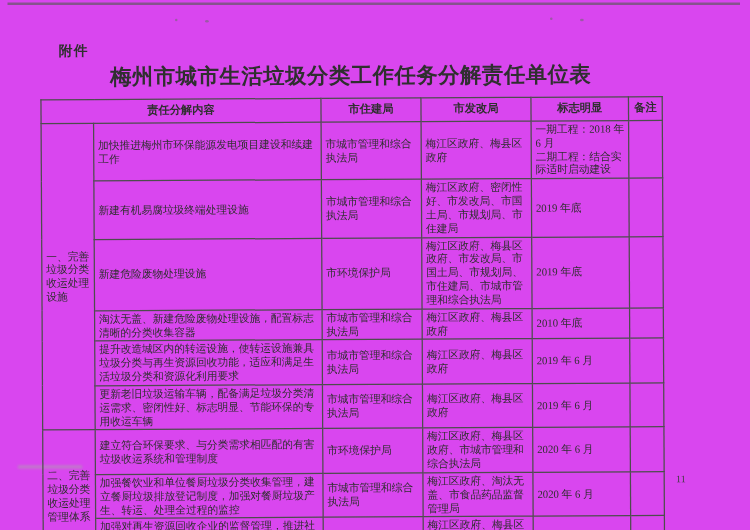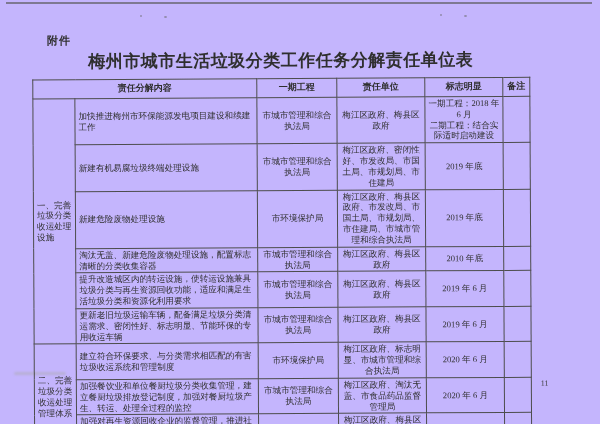--- a/index.html
+++ b/index.html
@@ -2,21 +2,21 @@
 <html><head>
 <meta charset="utf-8">
 <style>
   html,body{margin:0;padding:0;}
   body{
     width:600px;height:424px;overflow:hidden;
     background:#fbfbfa;
     font-family:"Liberation Serif","DejaVu Serif",serif;
   }
   .page{
-    position:relative;width:600px;height:424px;background:#c4b5fd;overflow:hidden;
+    position:relative;width:600px;height:424px;background:#d946ef;overflow:hidden;
     color:#2f2f2f;
   }
   .skew{
     position:absolute;inset:0;
     transform:rotate(-0.3deg);
     transform-origin:300px 220px;
   }
   
   .scan-top-edge{
     position:absolute;left:6px;top:2px;width:586px;height:2px;
@@ -46,21 +46,21 @@
     padding:1px 3px;
     vertical-align:middle;
     overflow:hidden;
     white-space:pre-line;
   }
   .doc-table th{
     font-size:9px;font-weight:bold;text-align:center;padding:2px;
   }
   .c-section{text-align:left;padding:2px 2px 2px 3px;}
   .c-content{text-align:left;padding:1px 3px 1px 4px;}
-  .c-lead,.c-resp,.c-time,.c-remark{text-align:center;}
+  .c-lead,.c-resp,.c-time,.c-remark{text-align:left;}
   tr.cut td{border-bottom:none;}
   td.cut-cell{border-bottom:none;}
   .page-number{
     position:absolute;left:540px;top:380px;
     font-size:8px;color:#3c3c3c;
   }
 </style>
 </head>
 <body>
 
@@ -81,22 +81,22 @@
         <col style="width:42px">
           <col style="width:182px">
           <col style="width:80px">
         <col style="width:88px">
           <col style="width:78px">
           <col style="width:27px">
       </colgroup>
       <tbody>
           <tr class="head" style="height:19px">
         <th colspan="2">责任分解内容</th>
-        <th>一期工程</th>
-        <th>责任单位</th>
+        <th>市住建局</th>
+        <th>市发改局</th>
         <th>标志明显</th>
         <th>备注</th>
       </tr>
 
       <tr style="height:35px">
         <td class="c-section" rowspan="6">一、完善垃圾分类收运处理设施</td>
         <td class="c-content">加快推进梅州市环保能源发电项目建设和续建工作</td>
         <td class="c-lead">市城市管理和综合执法局</td>
         <td class="c-resp">梅江区政府、梅县区政府</td>
         <td class="c-time">一期工程：2018 年 6 月
@@ -136,21 +136,21 @@
         <td class="c-lead">市城市管理和综合执法局</td>
         <td class="c-resp">梅江区政府、梅县区政府</td>
         <td class="c-time">2019 年 6 月</td>
         <td class="c-remark"></td>
       </tr>
 
       <tr style="height:22px">
         <td class="c-section cut-cell" rowspan="3">二、完善垃圾分类收运处理管理体系</td>
         <td class="c-content">建立符合环保要求、与分类需求相匹配的有害垃圾收运系统和管理制度</td>
         <td class="c-lead">市环境保护局</td>
-        <td class="c-resp">梅江区政府、标志明显、市城市管理和综合执法局</td>
+        <td class="c-resp">梅江区政府、梅县区政府、市城市管理和综合执法局</td>
         <td class="c-time">2020 年 6 月</td>
         <td class="c-remark"></td>
       </tr>
       <tr style="height:30px">
         <td class="c-content">加强餐饮业和单位餐厨垃圾分类收集管理，建立餐厨垃圾排放登记制度，加强对餐厨垃圾产生、转运、处理全过程的监控</td>
         <td class="c-lead">市城市管理和综合执法局</td>
         <td class="c-resp">梅江区政府、淘汰无盖、市食品药品监督管理局</td>
         <td class="c-time">2020 年 6 月</td>
         <td class="c-remark"></td>
       </tr>

